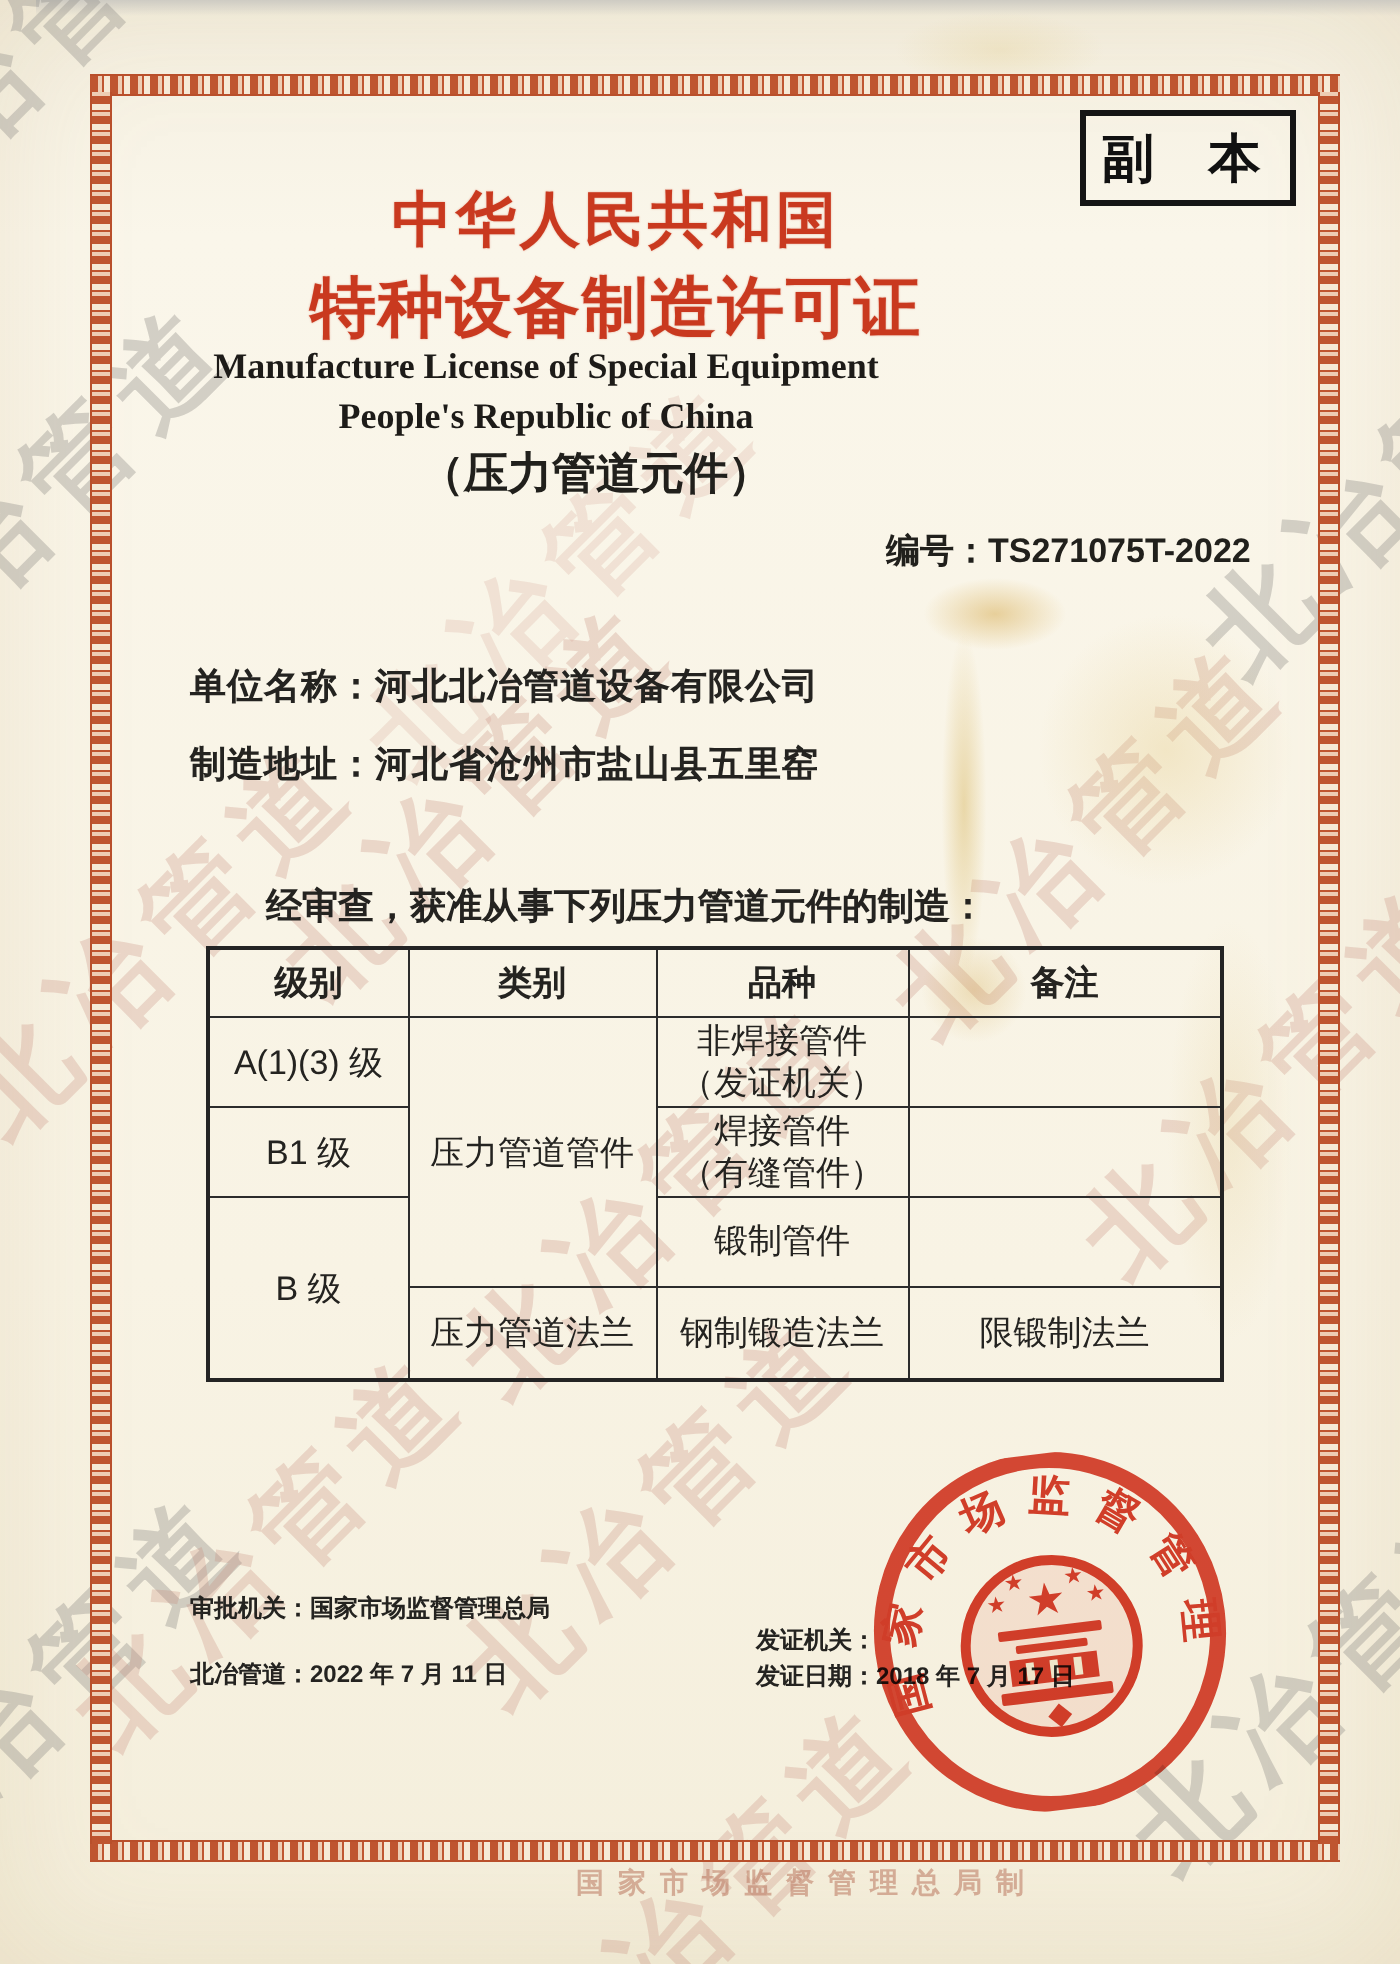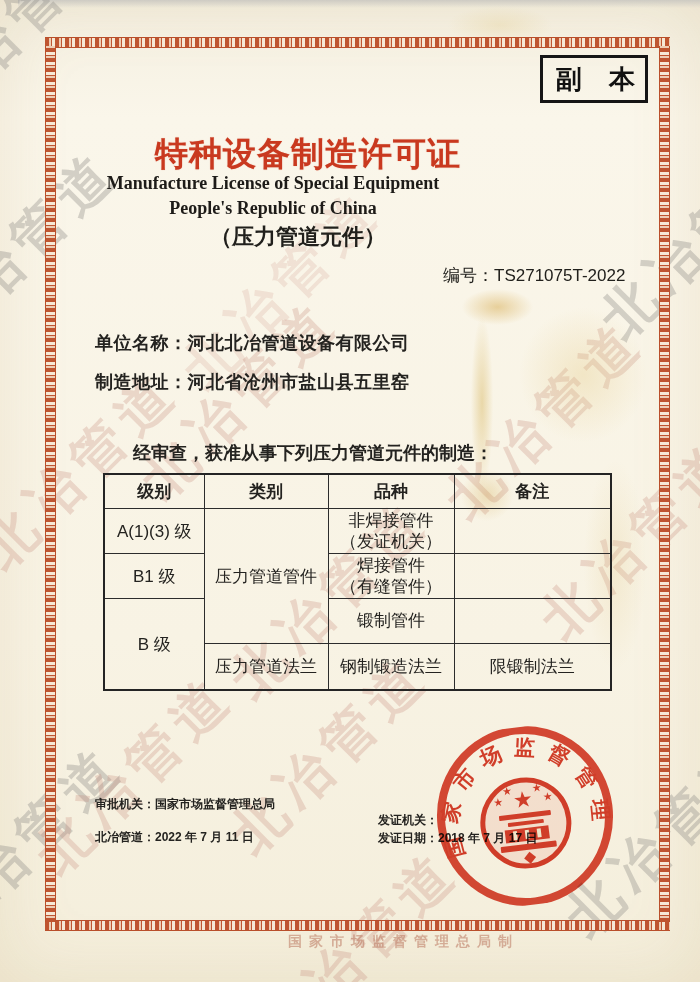--- a/index.html
+++ b/index.html
@@ -26,33 +26,33 @@
     border-top:1px solid #b94f2b;border-bottom:1px solid #b94f2b;}
   .edge-v{top:9px;height:876px;width:9px;
     background-image:repeating-linear-gradient(0deg,#bf5530 0 4px,#eecdb4 4px 6px,#bf5530 6px 7px,#f6e9d6 7px 10px);
     border-left:1px solid #b94f2b;border-right:1px solid #b94f2b;}
   .edge-top{top:0;} .edge-bottom{bottom:0;}
   .edge-left{left:0;} .edge-right{right:0;}
   
   .stain{position:absolute;pointer-events:none;border-radius:50%;}
   
   .dup-box{position:absolute;left:540px;top:55px;width:94px;height:42px;
-    border:3px solid #151515;display:flex;align-items:center;justify-content:flex-end;
+    border:3px solid #151515;display:flex;align-items:center;justify-content:flex-start;
     font-size:26px;font-weight:700;letter-spacing:10px;padding-left:8px;color:#111;}
   .t-line{position:absolute;left:0;text-align:center;}
   .title-zh1{top:90px;width:616px;font-size:30px;font-weight:700;letter-spacing:2px;
     color:#c9391f;text-shadow:0 0 1px rgba(201,57,31,0.45);}
   .title-zh2{top:132px;width:616px;font-size:33px;font-weight:700;letter-spacing:1px;
     color:#c9391f;text-shadow:0 0 1px rgba(201,57,31,0.45);}
   .title-en1{top:173px;width:546px;font-family:"Liberation Serif","DejaVu Serif",serif;
     font-size:18px;font-weight:700;color:#1d1b18;}
   .title-en2{top:198px;width:546px;font-family:"Liberation Serif","DejaVu Serif",serif;
     font-size:18px;font-weight:700;color:#1d1b18;}
   .subtitle{top:222px;width:596px;font-size:22px;font-weight:600;letter-spacing:0px;color:#21201c;}
-  .license-no{position:absolute;left:443px;top:264px;font-size:17px;font-weight:400;color:#21201c;}
+  .license-no{position:absolute;left:443px;top:264px;font-size:17px;font-weight:700;color:#21201c;}
   
   .info-row{position:absolute;left:95px;font-size:18px;font-weight:600;color:#242320;letter-spacing:0.5px;}
   .info-name{top:331px;}
   .info-addr{top:370px;text-align:right;}
   .grant{position:absolute;left:133px;top:441px;font-size:18px;font-weight:600;color:#242320;}
   
   table.scope{position:absolute;left:103px;top:473px;border-collapse:collapse;table-layout:fixed;
     border:2.5px solid #242424;}
   table.scope th,table.scope td{border:1.5px solid #2c2c2c;text-align:center;vertical-align:middle;
     font-size:17px;color:#242320;padding:0 0;}
@@ -109,20 +109,21 @@
     <div class="edge edge-h edge-top"></div>
     <div class="edge edge-h edge-bottom"></div>
     <div class="edge edge-v edge-left"></div>
     <div class="edge edge-v edge-right"></div>
   </div>
 
   <div class="dup-box">
     <span>副 本</span>
   </div>
 
+  <div class="t-line title-zh1">中华人民共和国</div>
   <div class="t-line title-zh2">特种设备制造许可证</div>
   <div class="t-line title-en1">Manufacture License of Special Equipment</div>
   <div class="t-line title-en2">People's Republic of China</div>
   <div class="t-line subtitle">（压力管道元件）</div>
 
   <div class="license-no">
     <span>编号：</span><span>TS271075T-2022</span>
   </div>
 
   <div class="info-row info-name">

